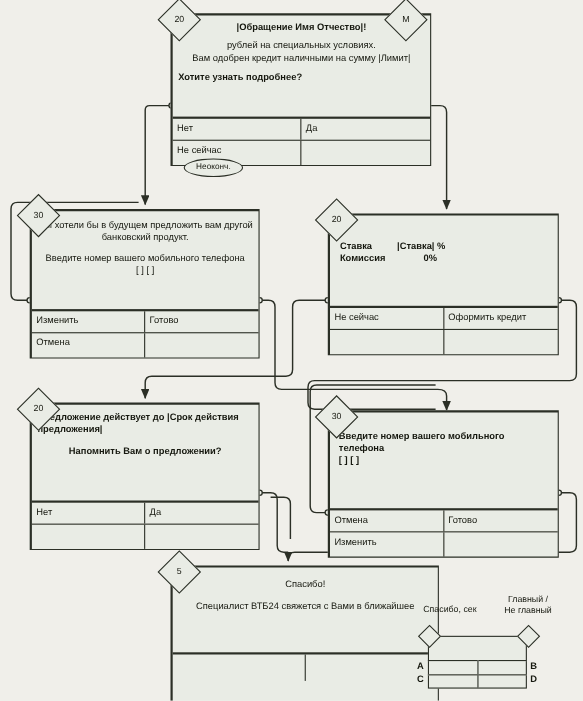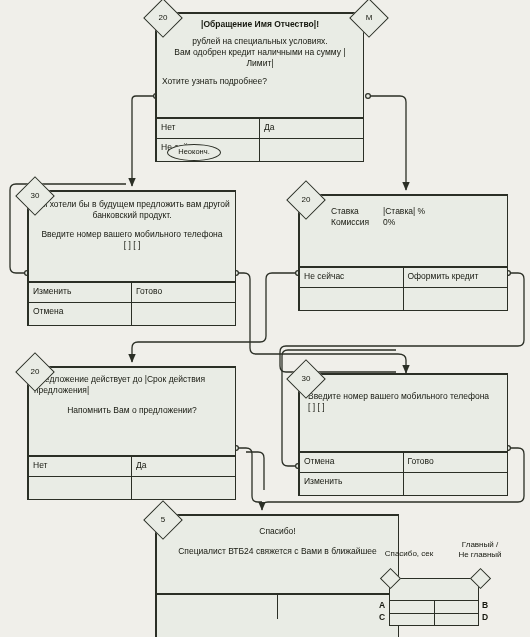--- a/index.html
+++ b/index.html
@@ -35,21 +35,21 @@
   }
   .node-body {
     box-sizing: border-box;
     width: 100%;
     padding: 5px 5px 4px 5px;
     color: #16180f;
     font-size: 8.5px;
     line-height: 11px;
   }
   .ctr { text-align: center; }
-  .lft { text-align: left; }
+  .lft { text-align: left; font-weight: bold; }
   .row {
     display: flex;
     width: 100%;
     box-sizing: border-box;
     border-top: 1px solid #2b2f26;
   }
   .row.thick { border-top-width: 2px; margin-top: 26px; }
   .cell {
     box-sizing: border-box;
     width: 50%;
@@ -159,21 +159,21 @@
       <circle cx="27" cy="273" r="2.4" fill="#e9ece5" stroke="#2b2f26" stroke-width="1.2"></circle>
       <circle cx="236" cy="273" r="2.4" fill="#e9ece5" stroke="#2b2f26" stroke-width="1.2"></circle>
       <circle cx="298" cy="273" r="2.4" fill="#e9ece5" stroke="#2b2f26" stroke-width="1.2"></circle>
       <circle cx="508" cy="273" r="2.4" fill="#e9ece5" stroke="#2b2f26" stroke-width="1.2"></circle>
       <circle cx="236" cy="448" r="2.4" fill="#e9ece5" stroke="#2b2f26" stroke-width="1.2"></circle>
       <circle cx="508" cy="448" r="2.4" fill="#e9ece5" stroke="#2b2f26" stroke-width="1.2"></circle>
       <circle cx="298" cy="466" r="2.4" fill="#e9ece5" stroke="#2b2f26" stroke-width="1.2"></circle>
     </g>
   </svg>
 
-  <div class="node" style="left:155px; top:12px; width:209px;">
+  <div class="node" style="left:155px; top:12px; width:237px;">
     <div class="node-body ctr">
       <div style="font-weight:bold; font-size:8.5px; margin-bottom:6px;">|Обращение Имя Отчество|!</div>
       <div>рублей на специальных условиях.</div>
       <div>Вам одобрен кредит наличными на сумму |Лимит|</div>
       <div class="lft" style="margin-top:7px;">Хотите узнать подробнее?</div>
     </div>
     <div class="row thick">
       <div class="cell left-cell">Нет</div>
       <div class="cell">Да</div>
     </div>
@@ -204,26 +204,26 @@
     <div class="row">
       <div class="cell left-cell" style="min-height:22px;">Отмена</div>
       <div class="cell" style="min-height:22px;"></div>
     </div>
   </div>
   <div class="diamond" style="left:21px; top:182px;">
     <span>30</span>
   </div>
 
   <div class="node" style="left:298px; top:194px; width:210px;">
-    <div class="node-body lft" style="padding-top:10px; padding-left:9px; padding-bottom:12px;margin-left:22px;">
+    <div class="node-body lft" style="padding-top:22px; padding-left:9px; padding-bottom:12px;">
       <div>
         <span style="display:inline-block; width:52px;">Ставка</span><span>|Ставка| %</span>
       </div>
       <div>
-        <span style="display:inline-block; width:52px;">Комиссия</span><span>0%</span>
+        <span style="display:inline-block; width:76px;">Комиссия</span><span>0%</span>
       </div>
     </div>
     <div class="row thick">
       <div class="cell left-cell">Не сейчас</div>
       <div class="cell">Оформить кредит</div>
     </div>
     <div class="row">
       <div class="cell left-cell" style="min-height:22px;"></div>
       <div class="cell" style="min-height:22px;"></div>
     </div>

